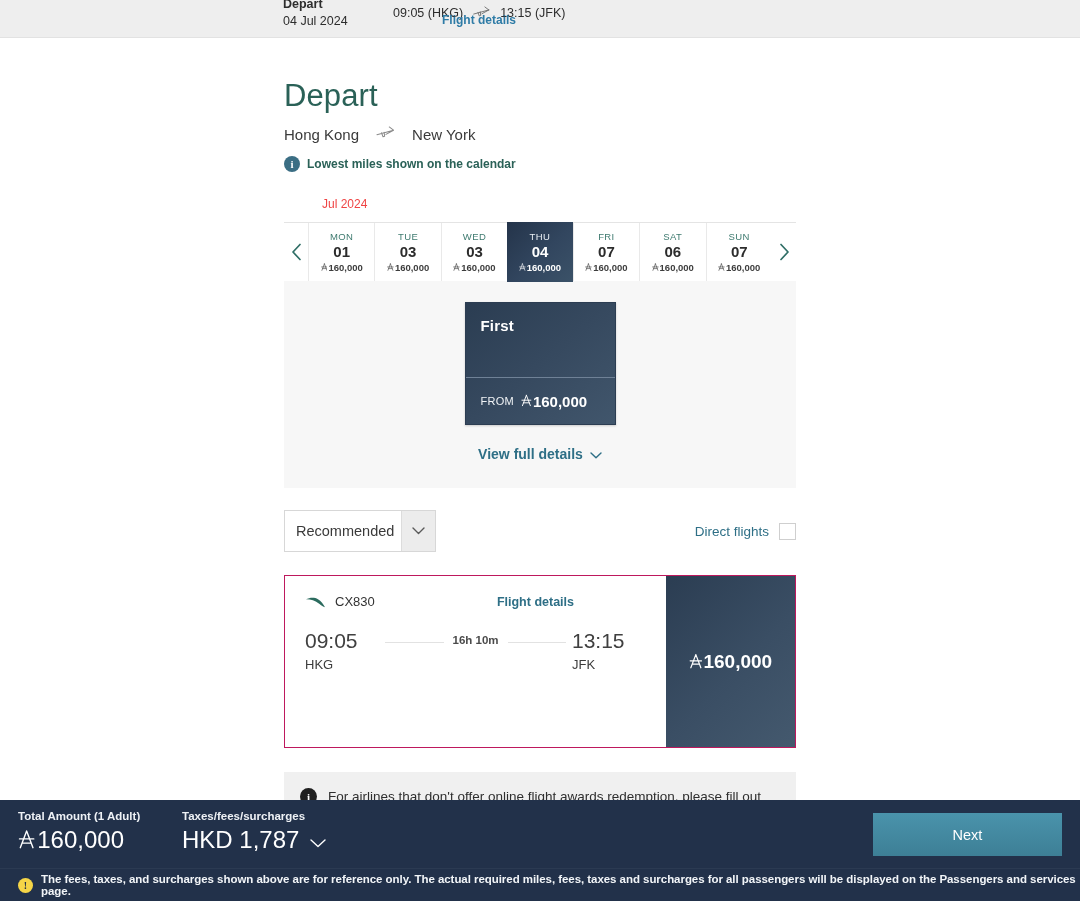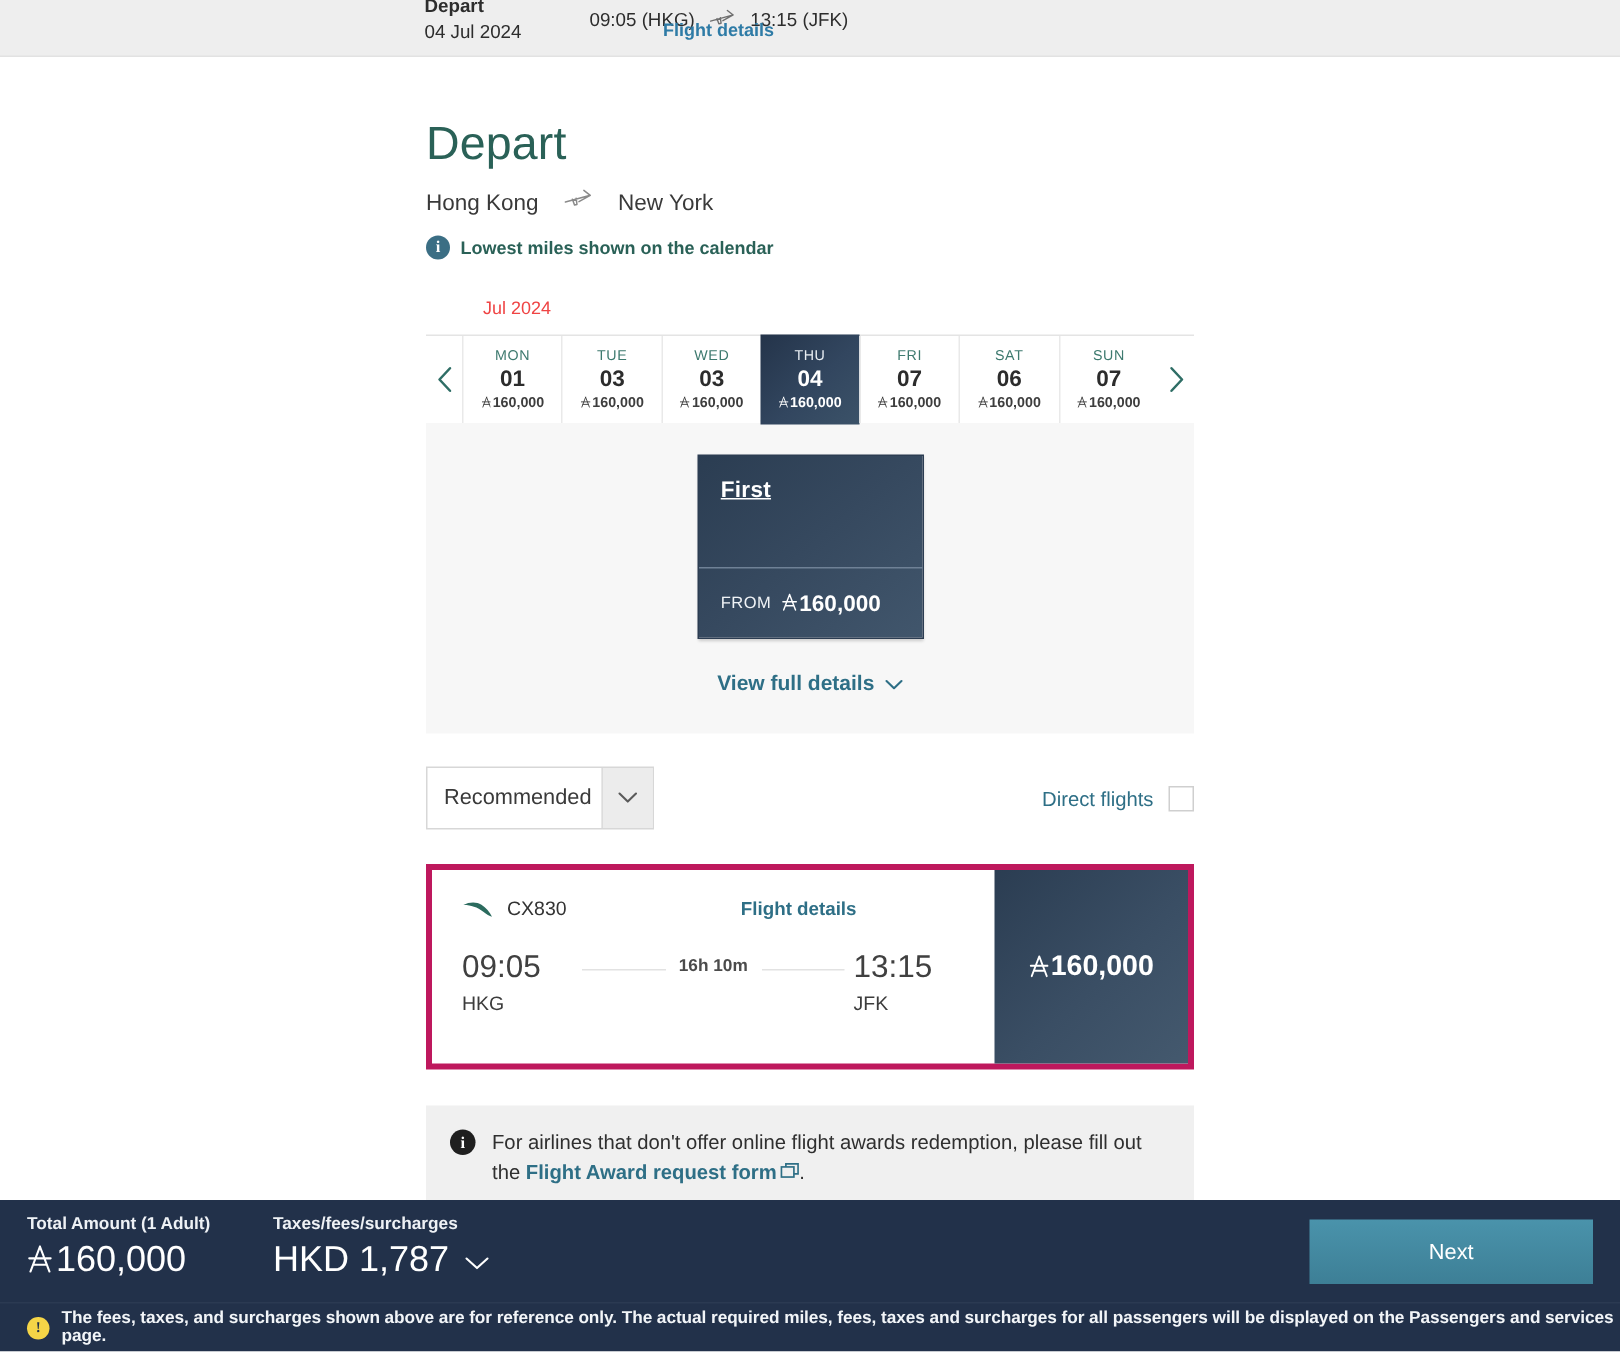--- a/index.html
+++ b/index.html
@@ -112,21 +112,21 @@
     padding: 22px 0 26px 0;
     display: flex; flex-direction: column; align-items: center;
   }
   .cabin-card {
     width: 151px;
     border: 1px solid #2c3d52;
     background: linear-gradient(140deg, #2b3d52 0%, #36495f 50%, #41566c 100%);
     color: #fff;
     box-shadow: 0 1px 2px rgba(0,0,0,.18);
   }
-  .cabin-card-top { height: 74px; padding: 14px 11px 0 15px; text-decoration: underline; }
+  .cabin-card-top { height: 74px; padding: 14px 11px 0 15px; }
   .cabin-name { font-size: 15px; font-weight: bold; letter-spacing: .2px; }
   .cabin-card-bot {
     border-top: 1px solid #6f8196;
     height: 47px; padding: 0 15px;
     display: flex; align-items: center; gap: 7px;
   }
   .cabin-from { font-size: 11px; letter-spacing: .3px; color: #f0f3f6; }
   .cabin-price { font-size: 15px; font-weight: bold; display: flex; align-items: center; gap: 1px; }
   .view-details {
     margin-top: 21px;
@@ -155,22 +155,22 @@
   .direct {
     display: flex; align-items: center; gap: 10px;
     font-size: 13.5px; color: #2e6f86;
   }
   .checkbox {
     width: 17px; height: 17px; border: 1px solid #cfcfcf; background: #fff;
   }
 
   
   .flight-card {
-    margin-top: 23px; height: 137px;
-    border: 4px solid #be185d;
+    margin-top: 23px; height: 173px;
+    border: 1px solid #be185d;
     display: flex; background: #fff;
   }
   .fc-left { flex: 1; padding: 18px 20px 0 20px; position: relative; }
   .fc-head { display: flex; align-items: center; justify-content: space-between; }
   .fc-airline { display: flex; align-items: center; gap: 9px; font-size: 13px; color: #333; }
   .brushwing { width: 21px; height: 13px; display: block; }
   .fc-details { font-size: 12.5px; font-weight: bold; color: #2e6f86; margin-right: 72px; }
   .fc-times { margin-top: 21px; display: flex; align-items: flex-start; }
   .fc-time-block { width: 74px; }
   .fc-time { font-size: 21px; color: #404040; line-height: 1.05; }

